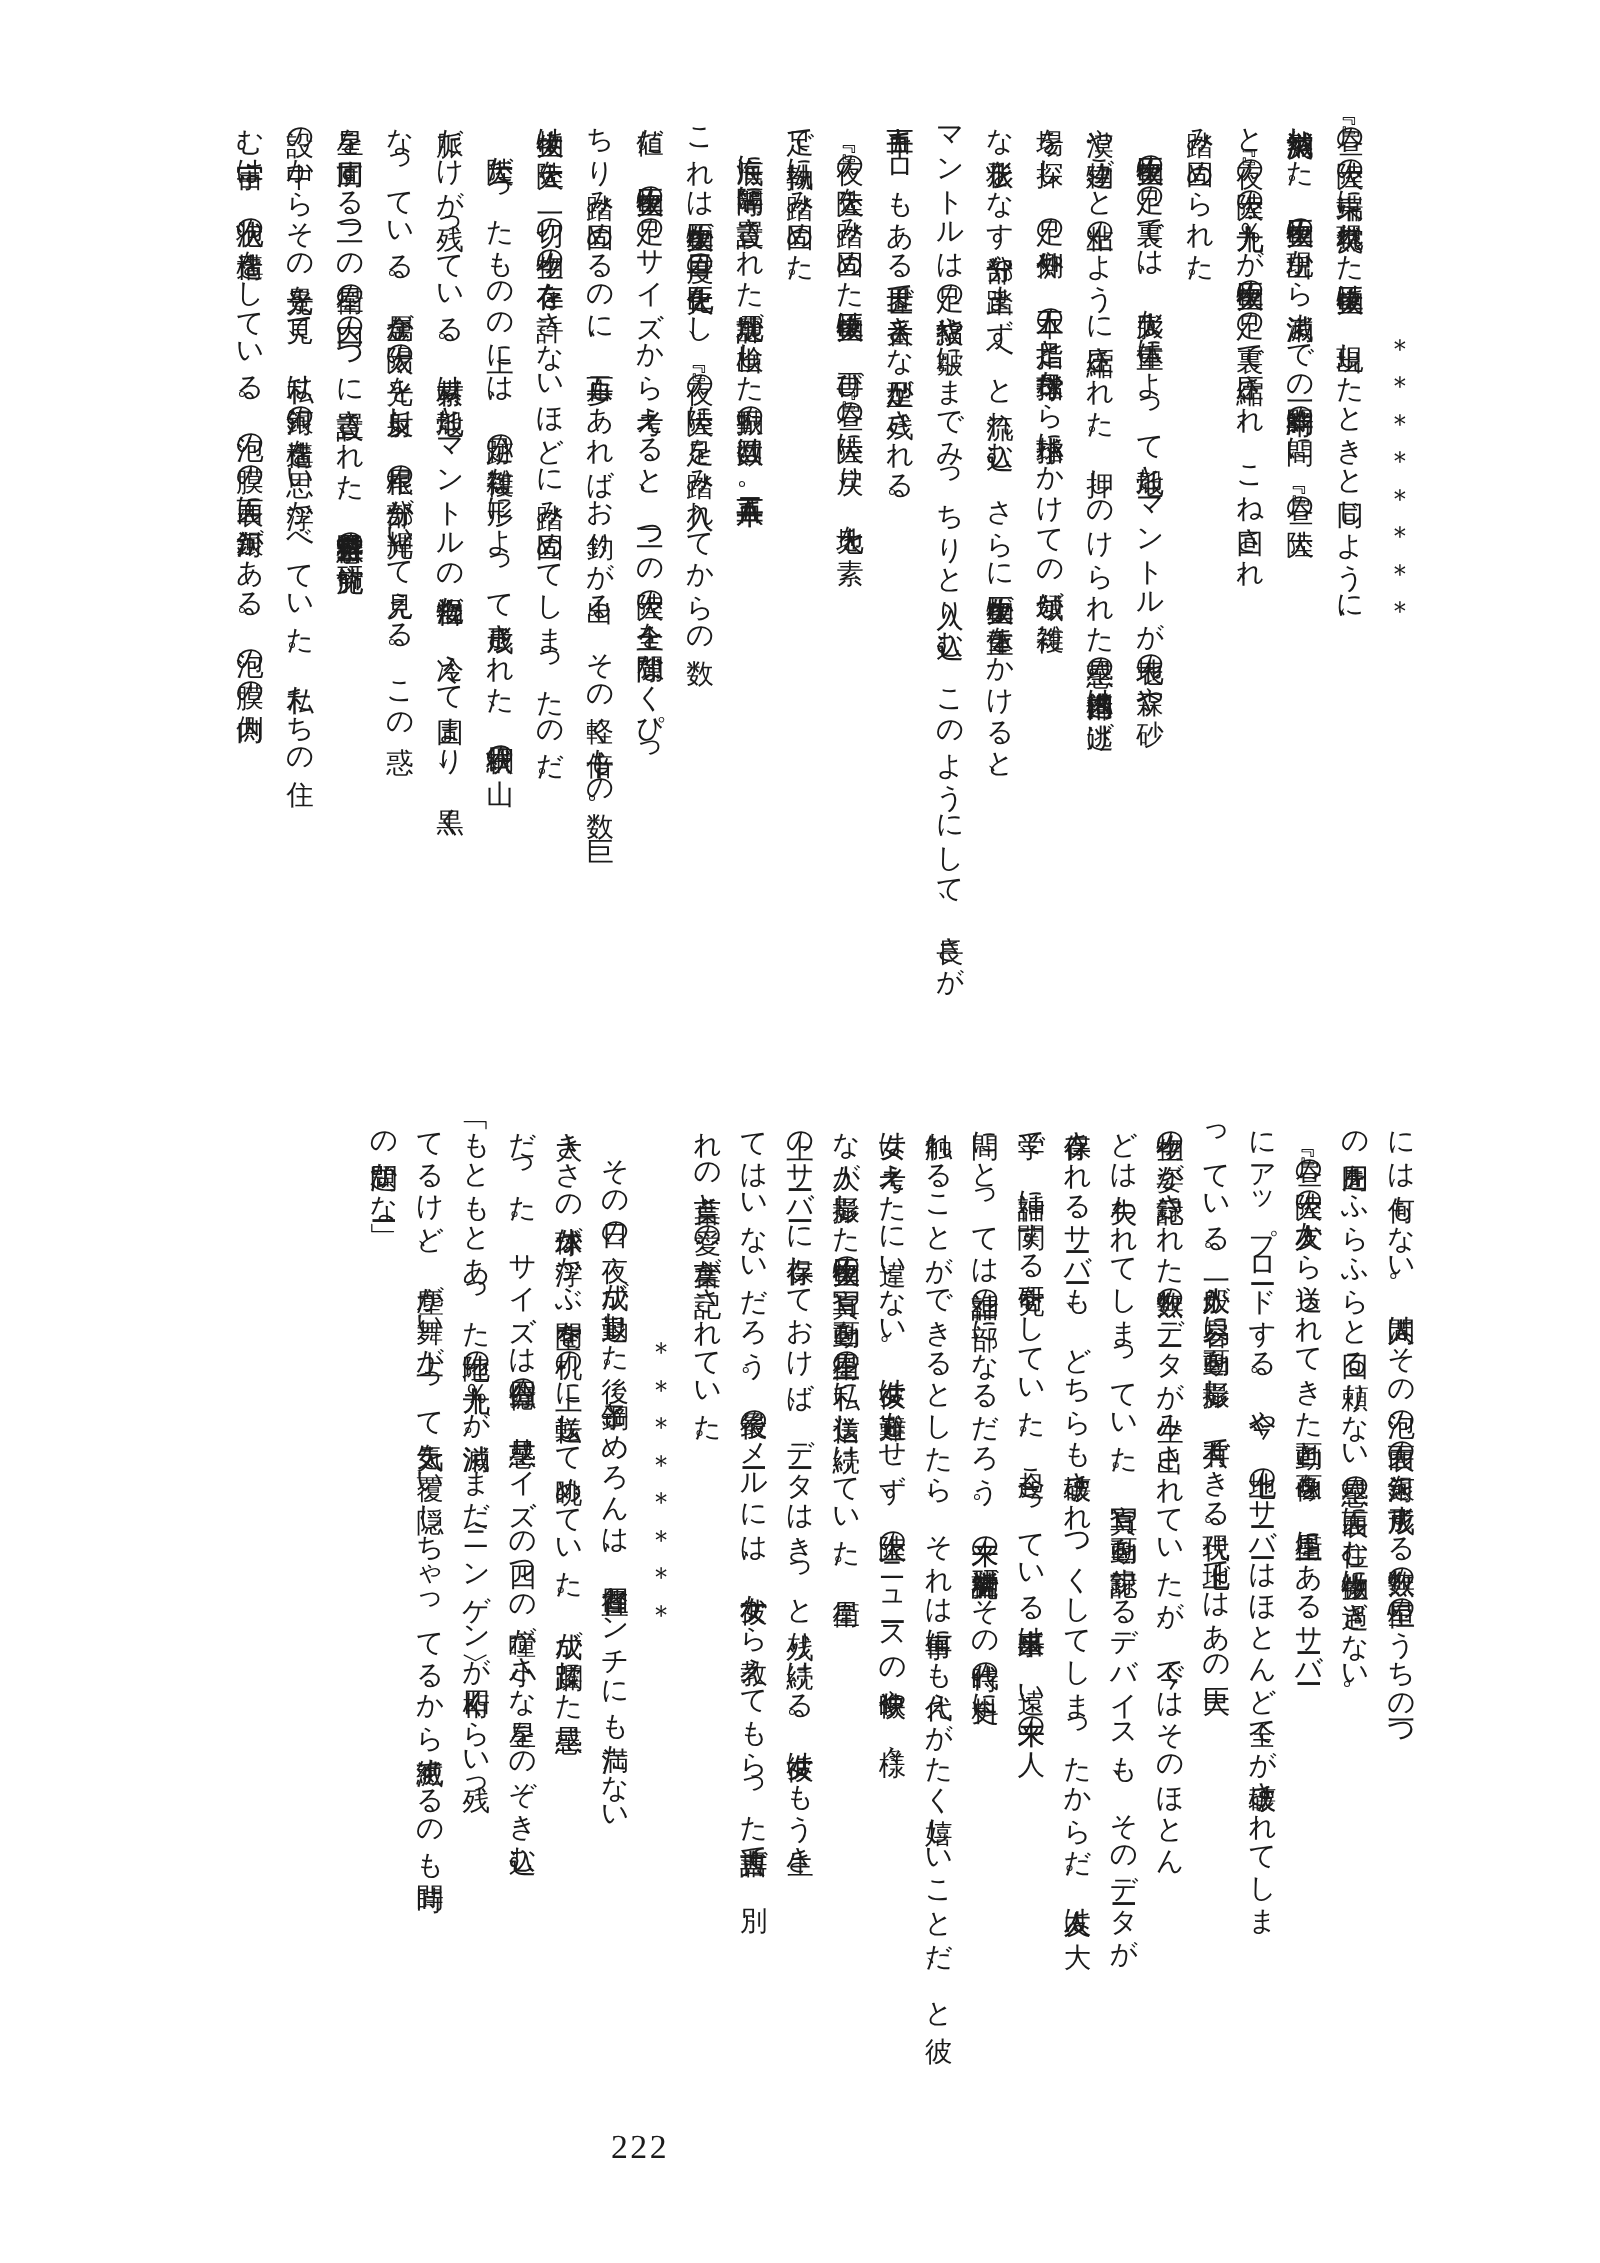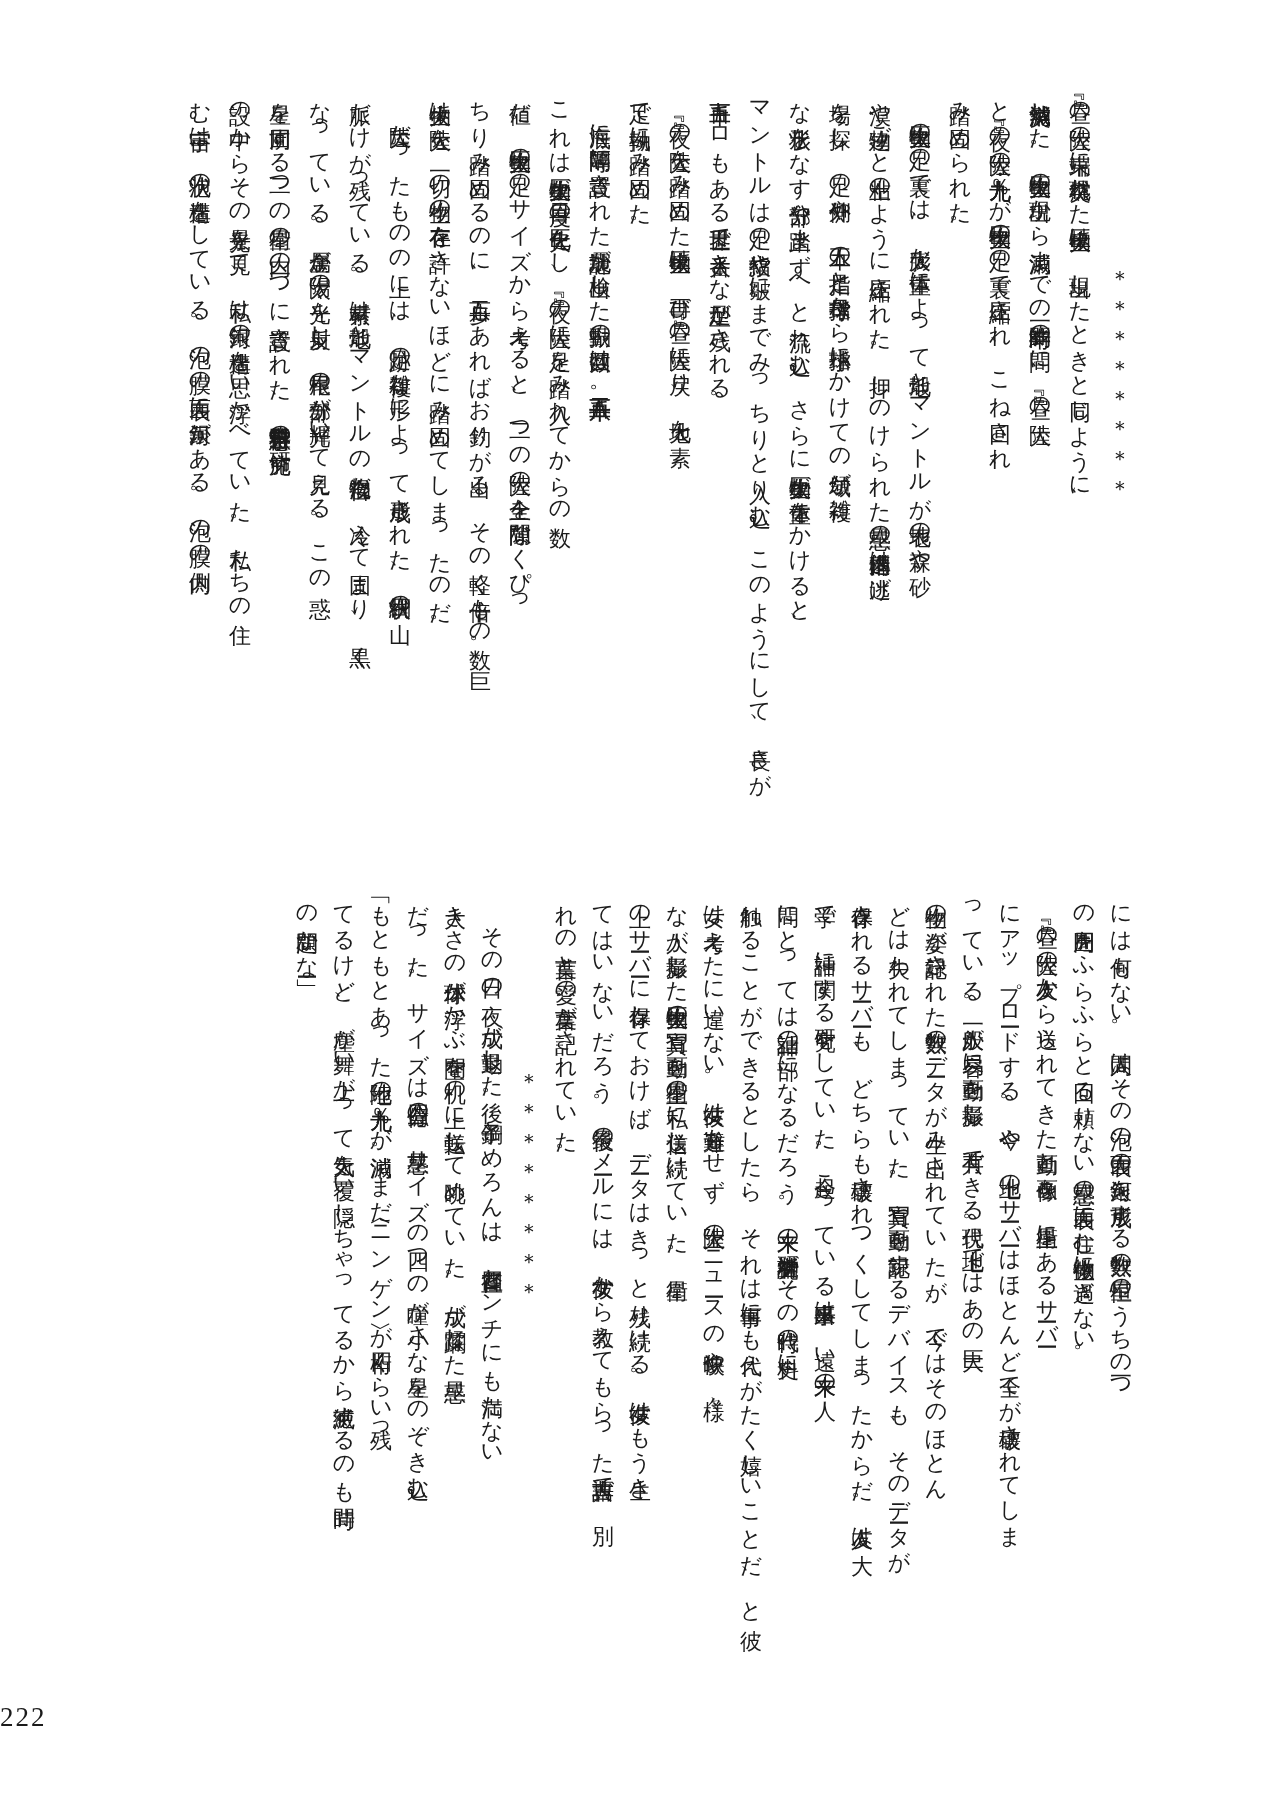--- a/index.html
+++ b/index.html
@@ -37,21 +37,21 @@
   .asterisk-line {
     text-indent: 168px;
     letter-spacing: 8px;
   }
   .gap-after { margin-left: 25px; }
   .page-number {
     position: absolute;
     top: 1702px;
     left: 0;
     width: 1024px;
-    text-align: left;
+    text-align: center;
     font-size: 27px;
     letter-spacing: 2px;
     color: #1b1b1b;
   }
 </style>
 </head>
 <body>
 
 <div class="page">
 

